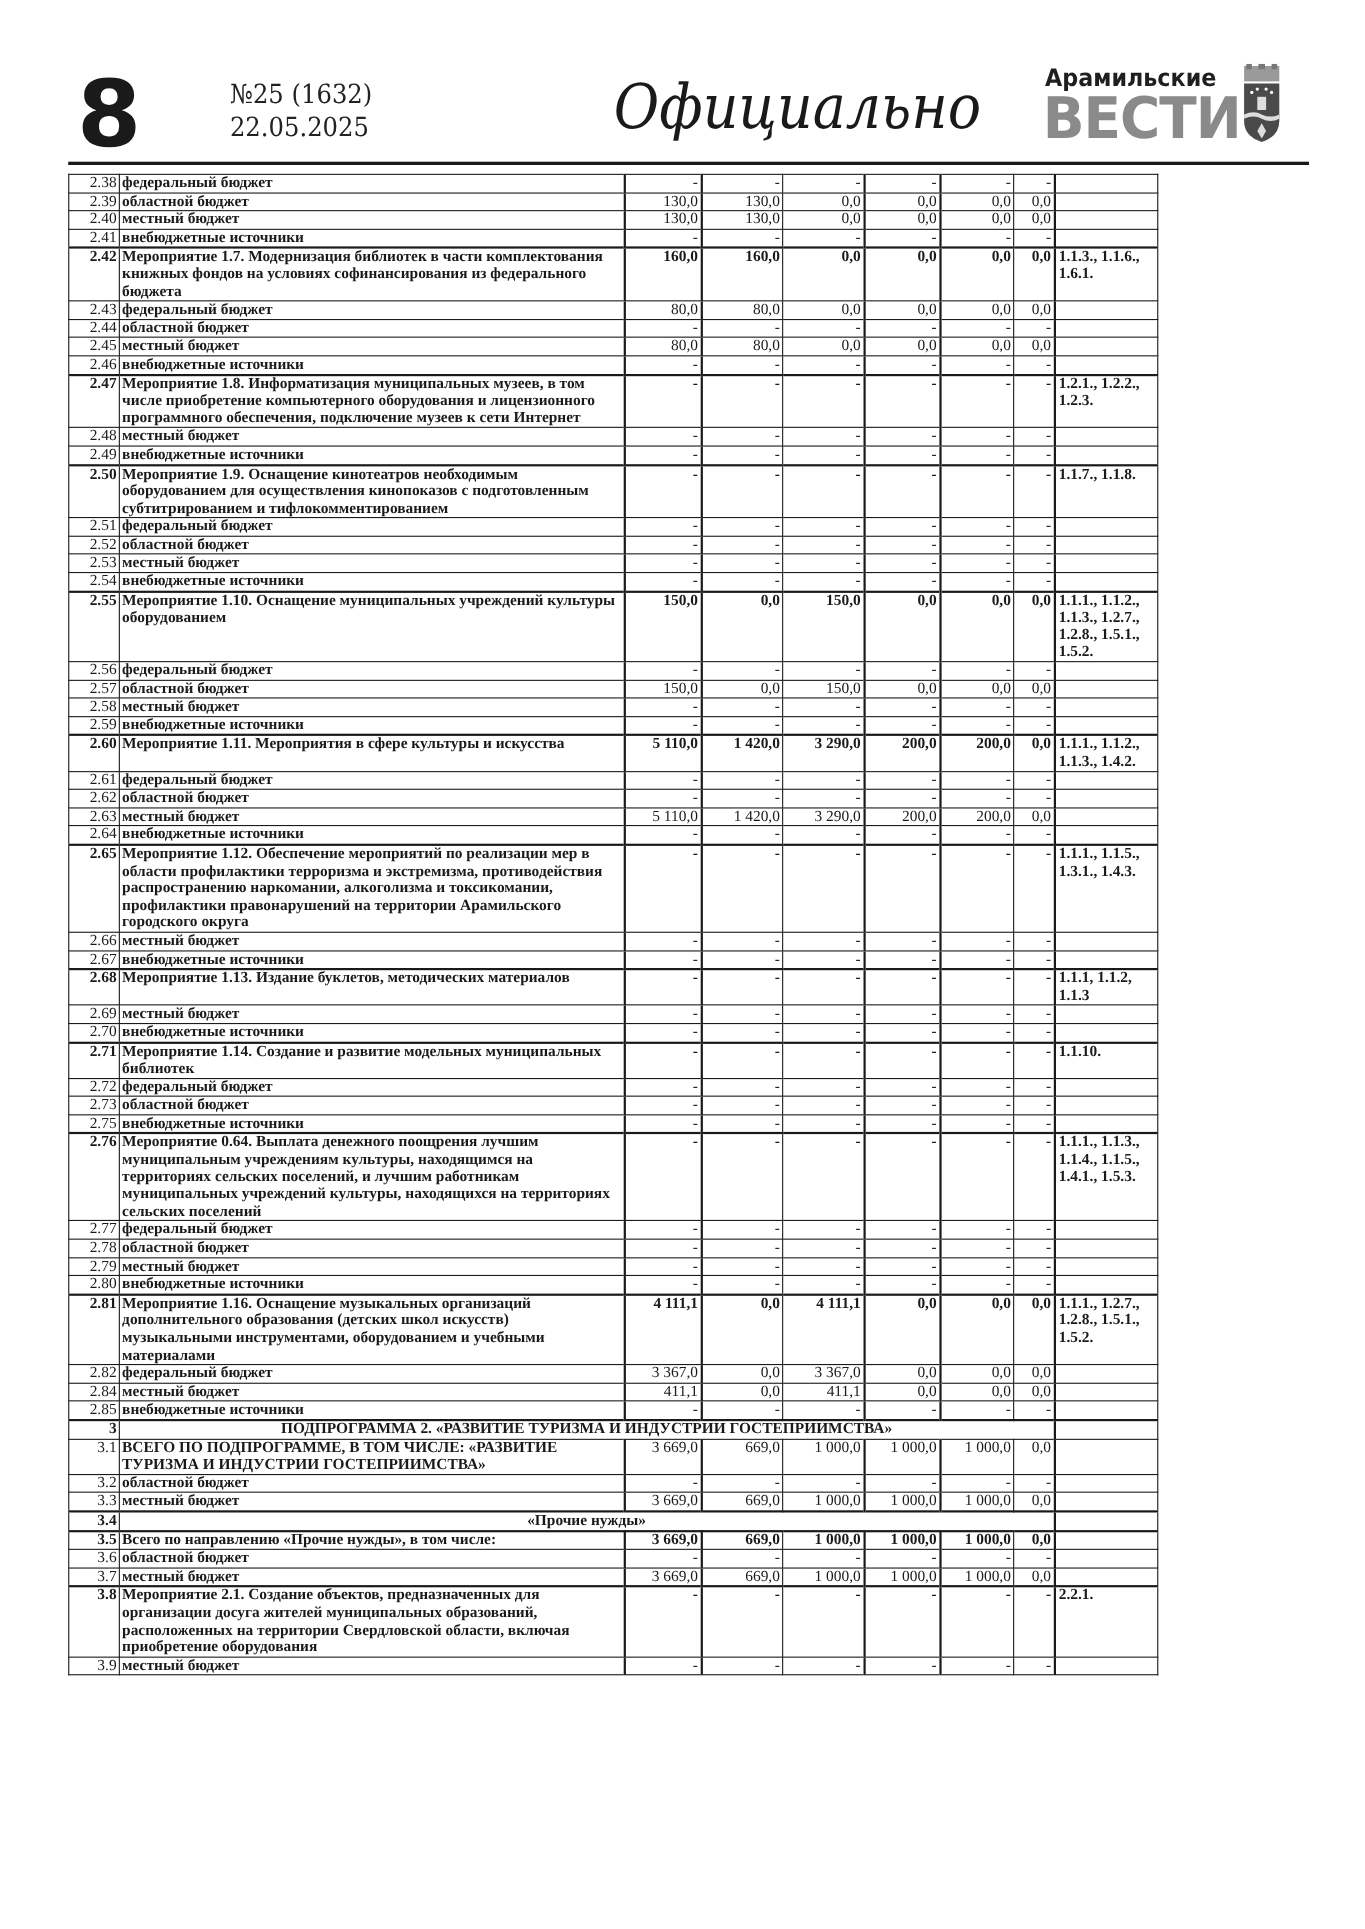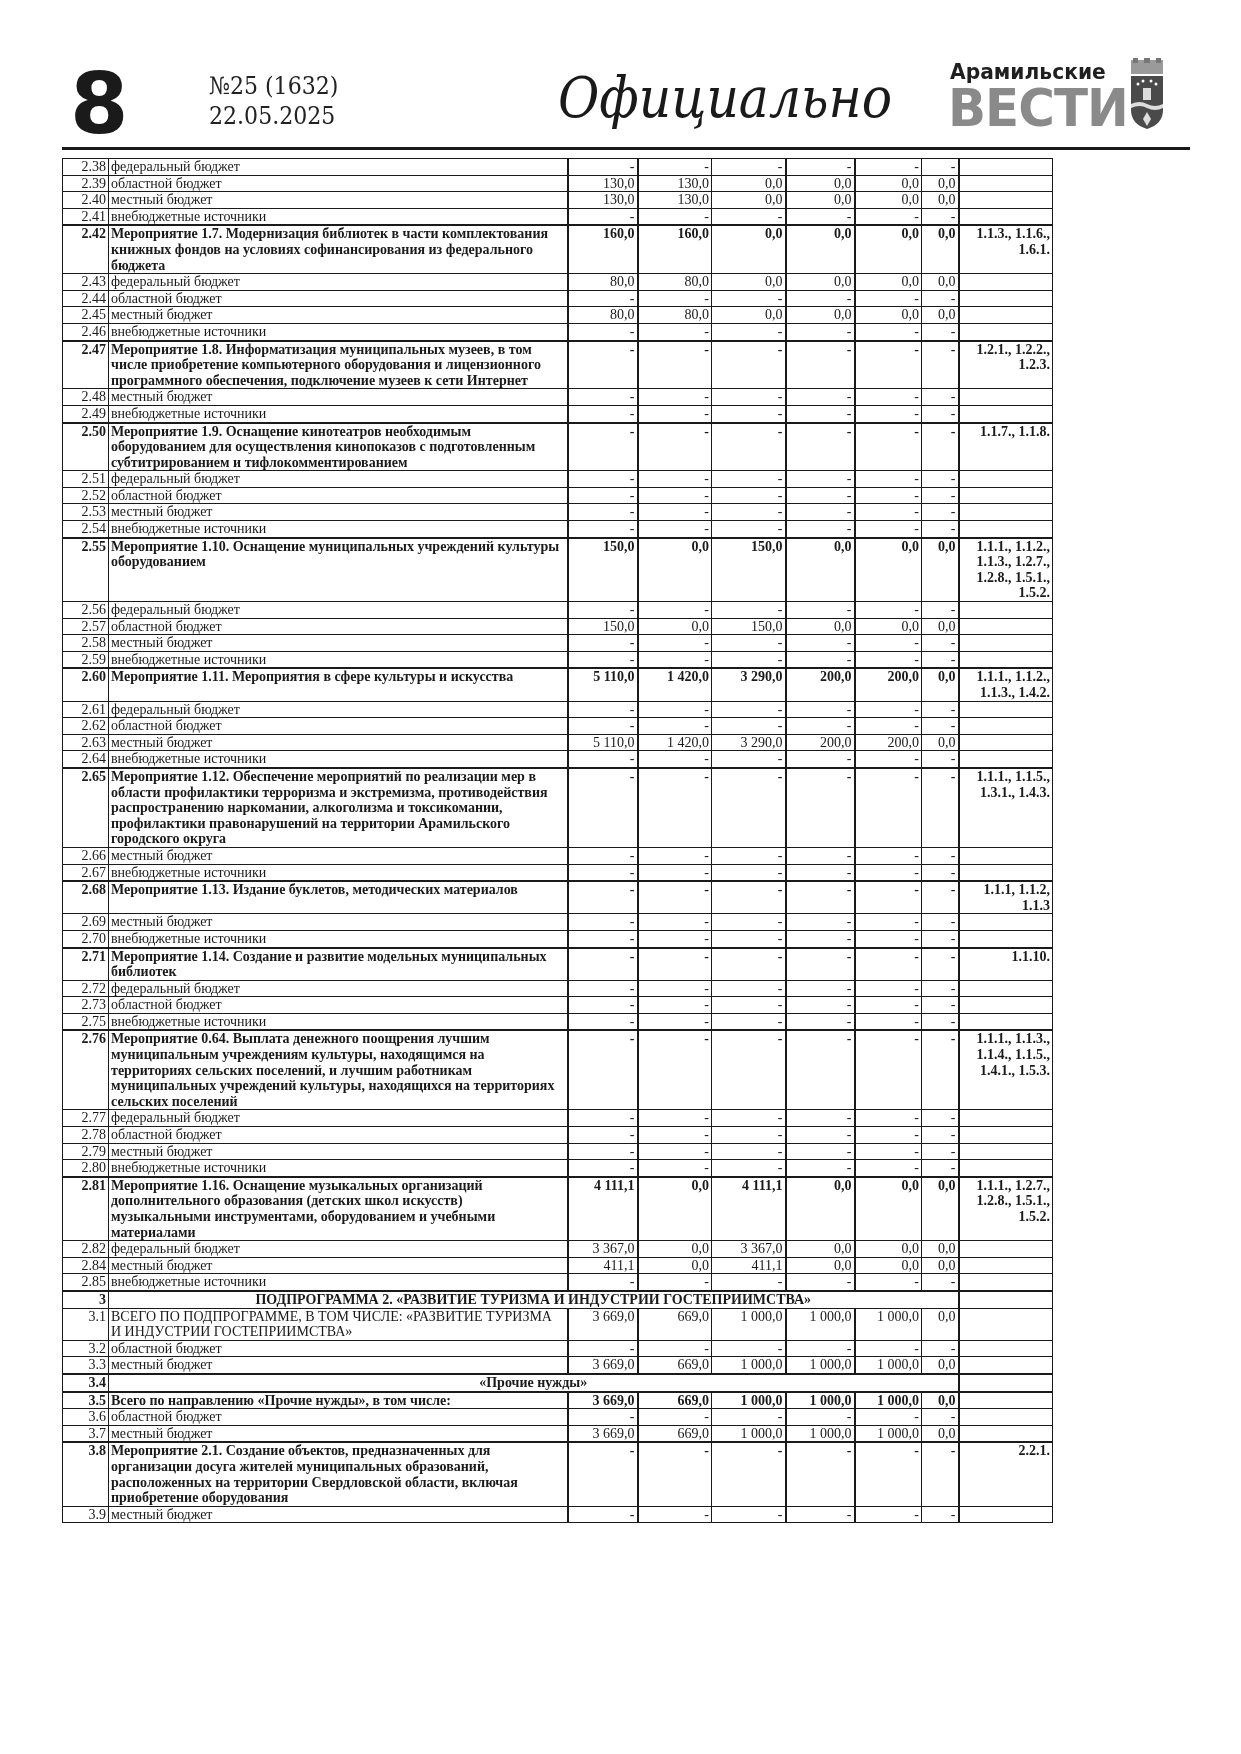--- a/index.html
+++ b/index.html
@@ -12,22 +12,22 @@
   .logo-top { position: absolute; left: 2px; top: 0px; font-family: "DejaVu Sans", sans-serif; font-weight: bold; font-size: 22px; line-height: 24px; color: #1f1f1f; transform: scaleX(0.92); transform-origin: left top; }
   .logo-main { position: absolute; left: 0px; top: 20px; font-family: "DejaVu Sans", sans-serif; font-weight: bold; font-size: 52px; line-height: 56px; color: #8a8a8a; letter-spacing: -1px; transform: scaleX(0.96); transform-origin: left top; }
   .coat { position: absolute; left: 1128px; top: 0px; width: 38px; height: 72px; }
   .rule { position: absolute; left: 62px; top: 147px; width: 1128px; height: 3px; background: #1a1a1a; }
 
   table.budget { position: absolute; left: 62px; top: 158px; border-collapse: collapse; width: 990px; table-layout: fixed; font-family: "Liberation Serif", serif; font-size: 14px; }
   table.budget td { border: 1px solid #1a1a1a; padding: 0 2px; line-height: 15.6px; vertical-align: top; }
   table.budget td.num { text-align: right; border-left-width: 1.5px; }
   table.budget td.val { text-align: right; border-right-width: 2px; }
   table.budget td.val.thin { border-right-width: 1px; }
-  table.budget td.ref { text-align: right; font-weight: bold; padding-left: 3px; }
-  table.budget td.desc { border-right-width: 2px; }
+  table.budget td.ref { text-align: left; font-weight: bold; padding-left: 3px; }
+  table.budget td.desc { border-right-width: 2px; font-weight: bold; }
   table.budget tr.bold td { font-weight: bold; }
   table.budget tr.head td { border-top-width: 2px; }
   td.center { text-align: center !important; }
 </style>
 </head>
 <body>
 
 <div class="header">
   <div class="page-num">8</div>
   <div class="issue">

